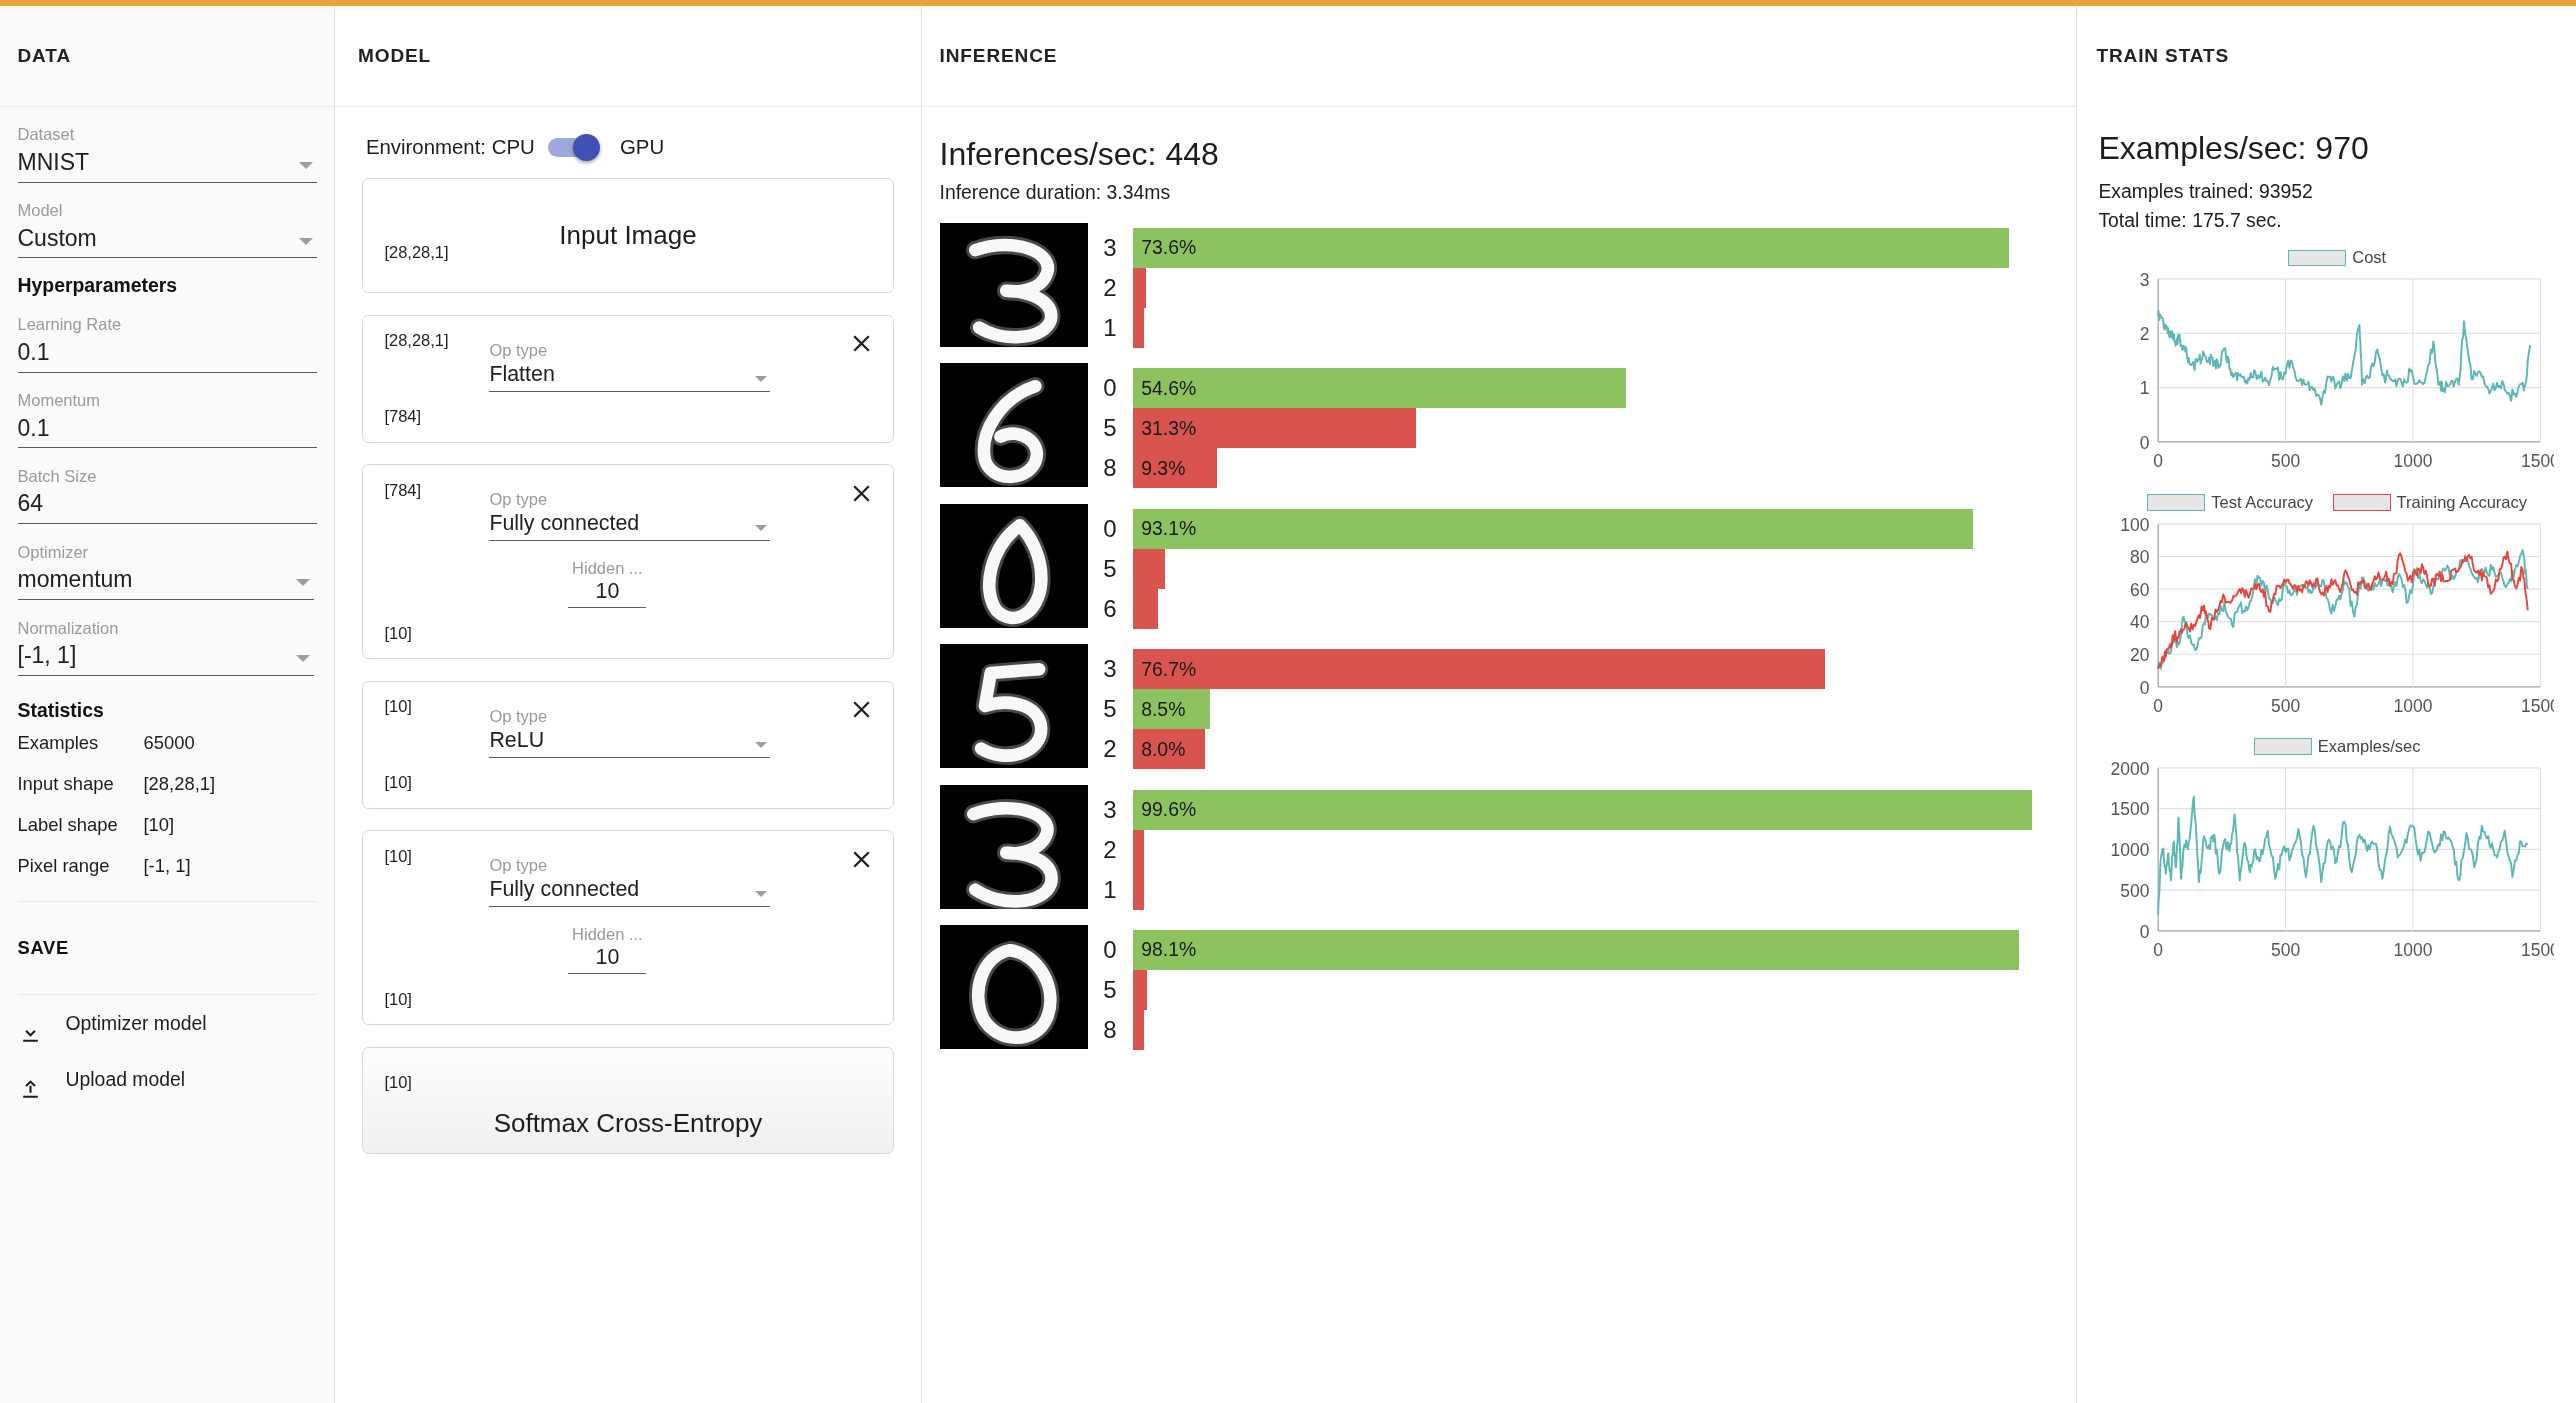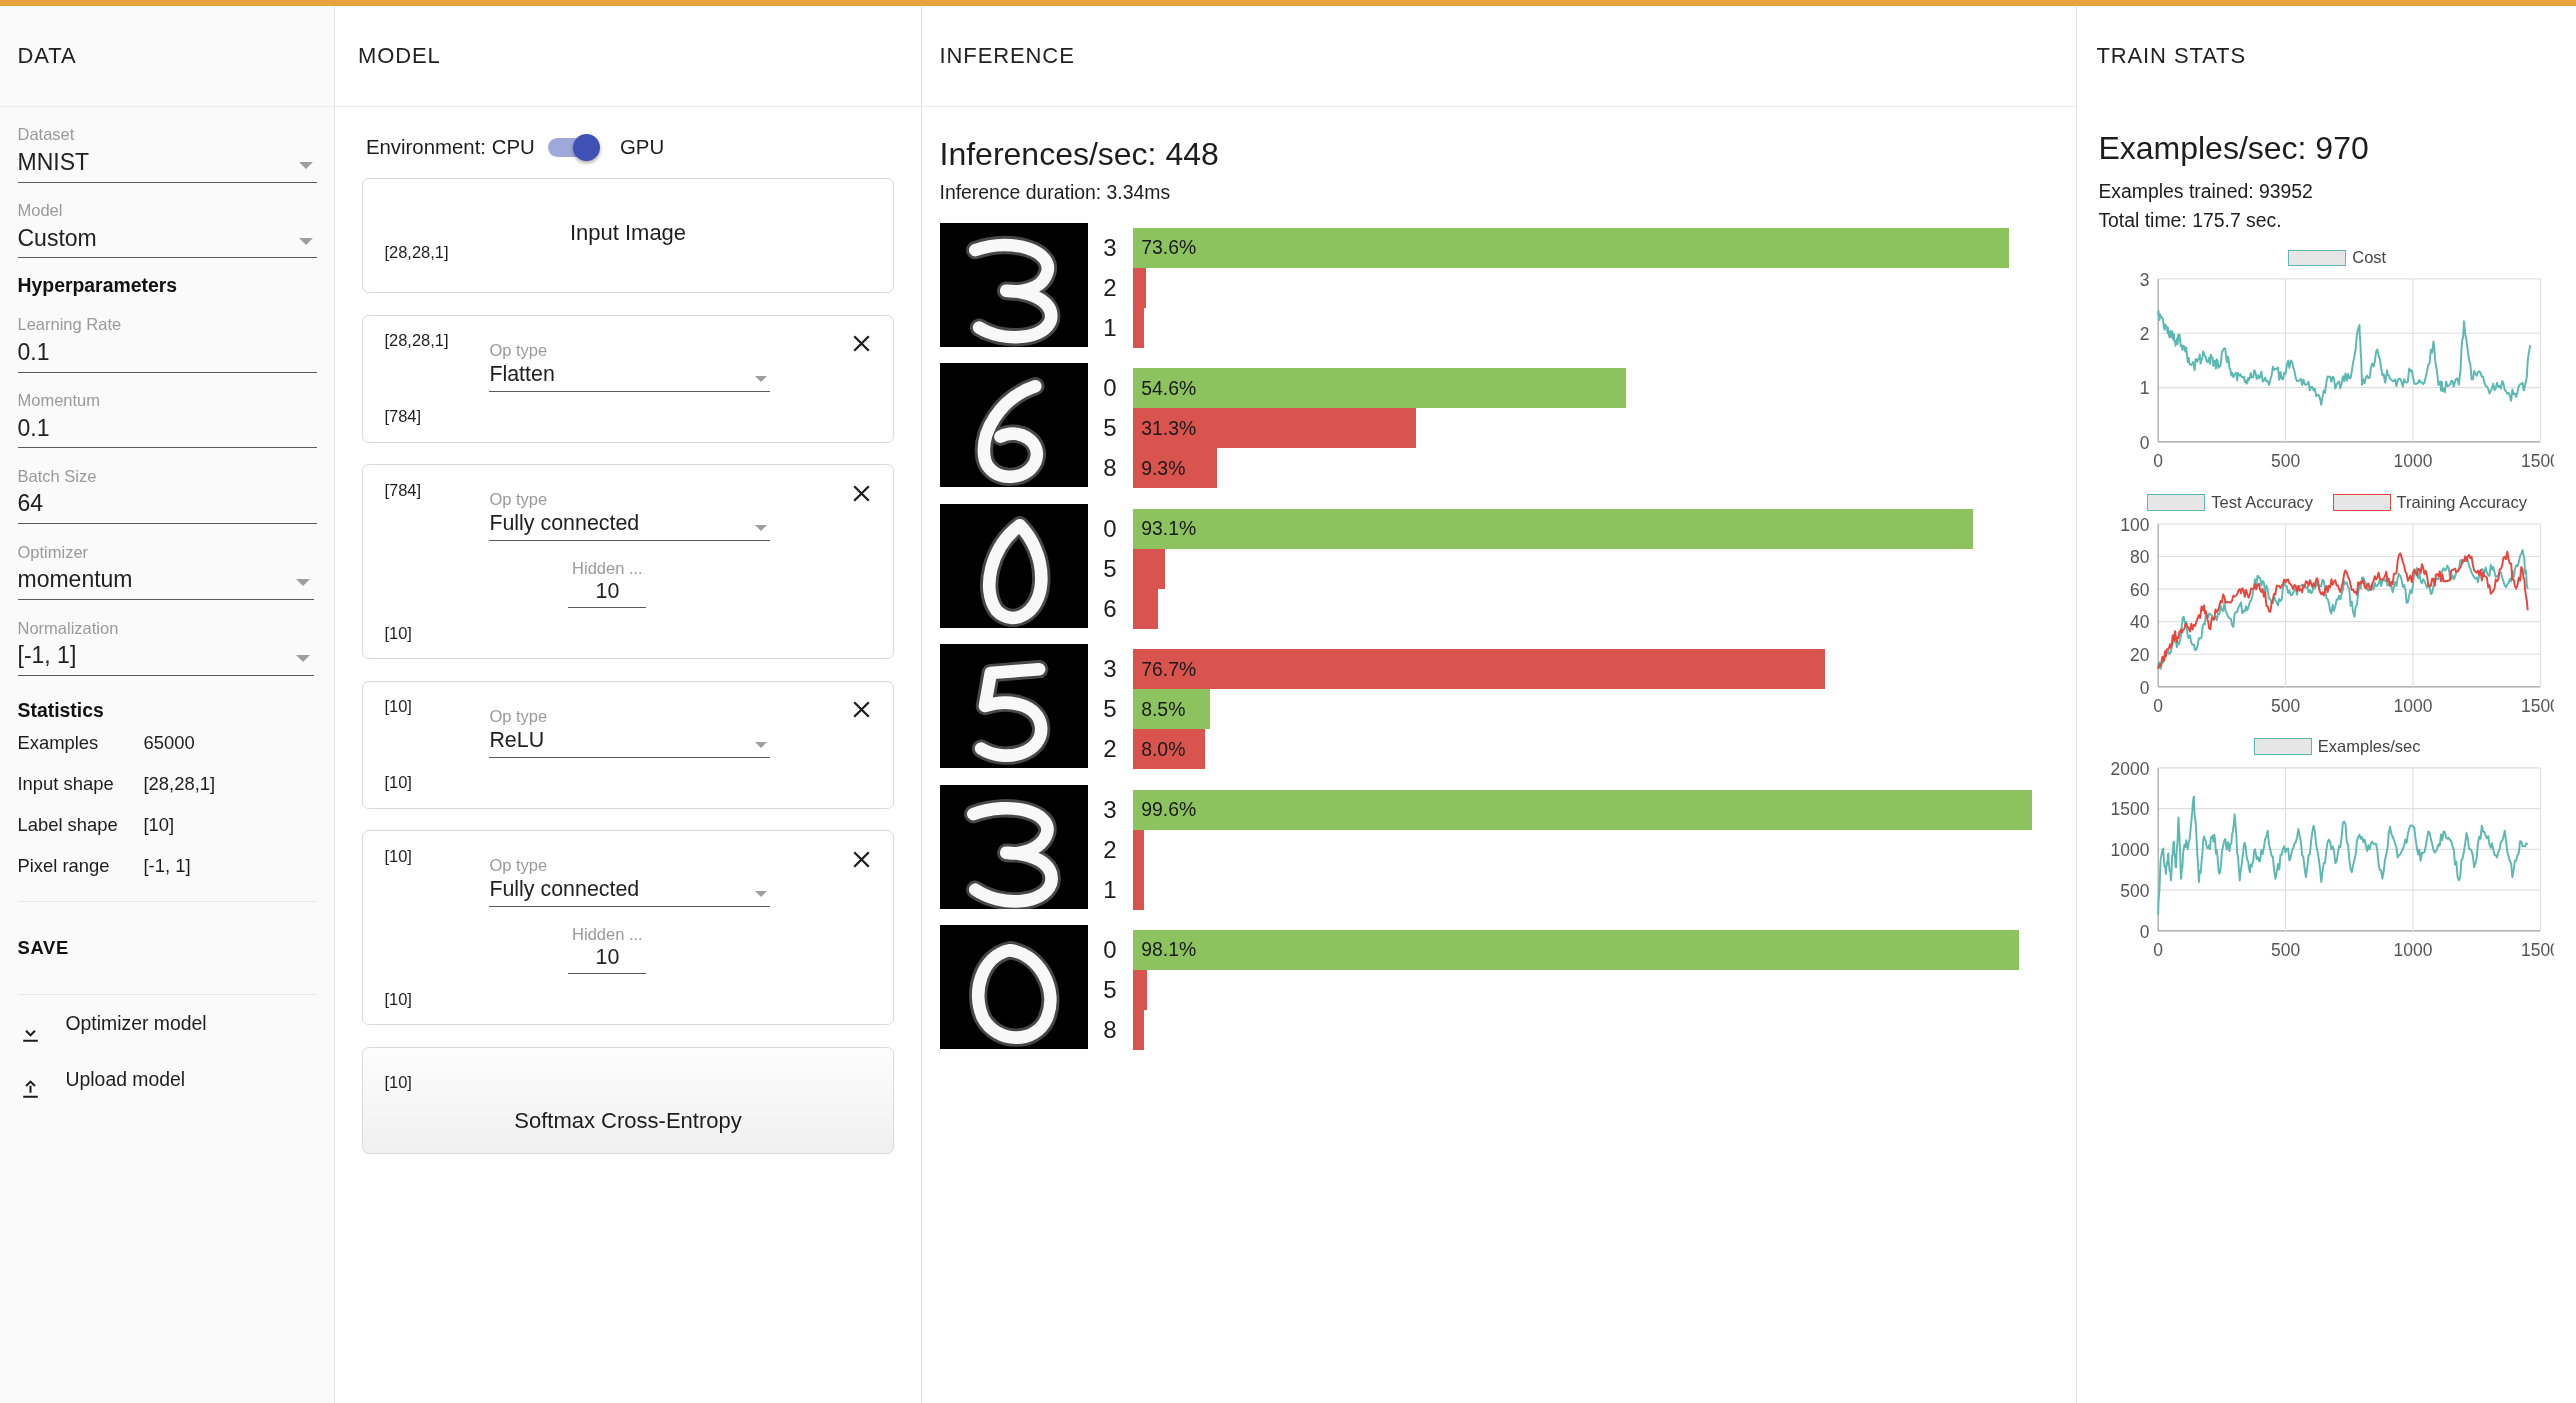--- a/index.html
+++ b/index.html
@@ -15,21 +15,21 @@
 
   
   .col { position: absolute; top: 5.8px; bottom: 0; }
   .col-data  { left: 0;    width: 335px;  background: #fafafa; border-right: 1px solid #e4e4e4; }
   .col-model { left: 335px; width: 587px; background: #ffffff; border-right: 1px solid #e0e0e0; }
   .col-inf   { left: 922px; width: 1155px; background: #ffffff; border-right: 1px solid #e0e0e0; }
   .col-stats { left: 2077px; width: 499px; background: #ffffff; }
 
   .col-header {
     height: 101px; display: flex; align-items: center;
-    font-size: 22px; font-weight: normal; letter-spacing: 0.9px;
+    font-size: 19px; font-weight: bold; letter-spacing: 0.9px;
     color: #222; padding-left: 17.5px;
     border-bottom: 1px solid #ececec;
   }
   .col-model .col-header, .col-inf .col-header, .col-stats .col-header { border-bottom: none; }
   .col-model .col-header { padding-left: 23px; }
   .col-inf   .col-header { padding-left: 17.5px; }
   .col-stats .col-header { padding-left: 19.4px; }
   .col-inf .col-header, .col-model .col-header { border-bottom: 1px solid #ececec; }
 
   
@@ -77,21 +77,21 @@
   .toggle .knob { position: absolute; top: -1.9px; left: 25px; width: 27px; height: 27px;
                   border-radius: 50%; background: #3f51b5;
                   box-shadow: 0 1.9px 3.9px rgba(0,0,0,0.35); }
   .card {
     border: 1px solid #d8d8d8; border-radius: 6.8px; background: #fff;
     position: relative; margin-bottom: 21.4px; padding: 15.5px 21.4px;
   }
   .card.input-card { height: 115px; }
   .card.loss-card { background: linear-gradient(#fdfdfd,#f0f0f0); height: 107px; }
   .card-center { position: absolute; left: 0; right: 0; text-align: center;
-                 font-size: 22px; color: #1d1d1d; }
+                 font-size: 26px; color: #1d1d1d; }
   .input-card .card-center { top: 41px; }
   .loss-card .card-center { top: 60px; }
   .shape-top { font-size: 16.5px; color: #1f1f1f; }
   .input-card .shape-top { position: absolute; left: 21.4px; top: 64px; }
   .loss-card .shape-top { position: absolute; left: 21.4px; top: 25px; }
   .xbtn { position: absolute; right: 19.4px; top: 15.5px; width: 25px; height: 25px;
           cursor: pointer; }
   .op-wrap { display: flex; flex-direction: column; align-items: flex-start;
              margin: 9.7px 0 0 105px; }
   .op-label { font-size: 16.5px; color: #9a9a9a; }

